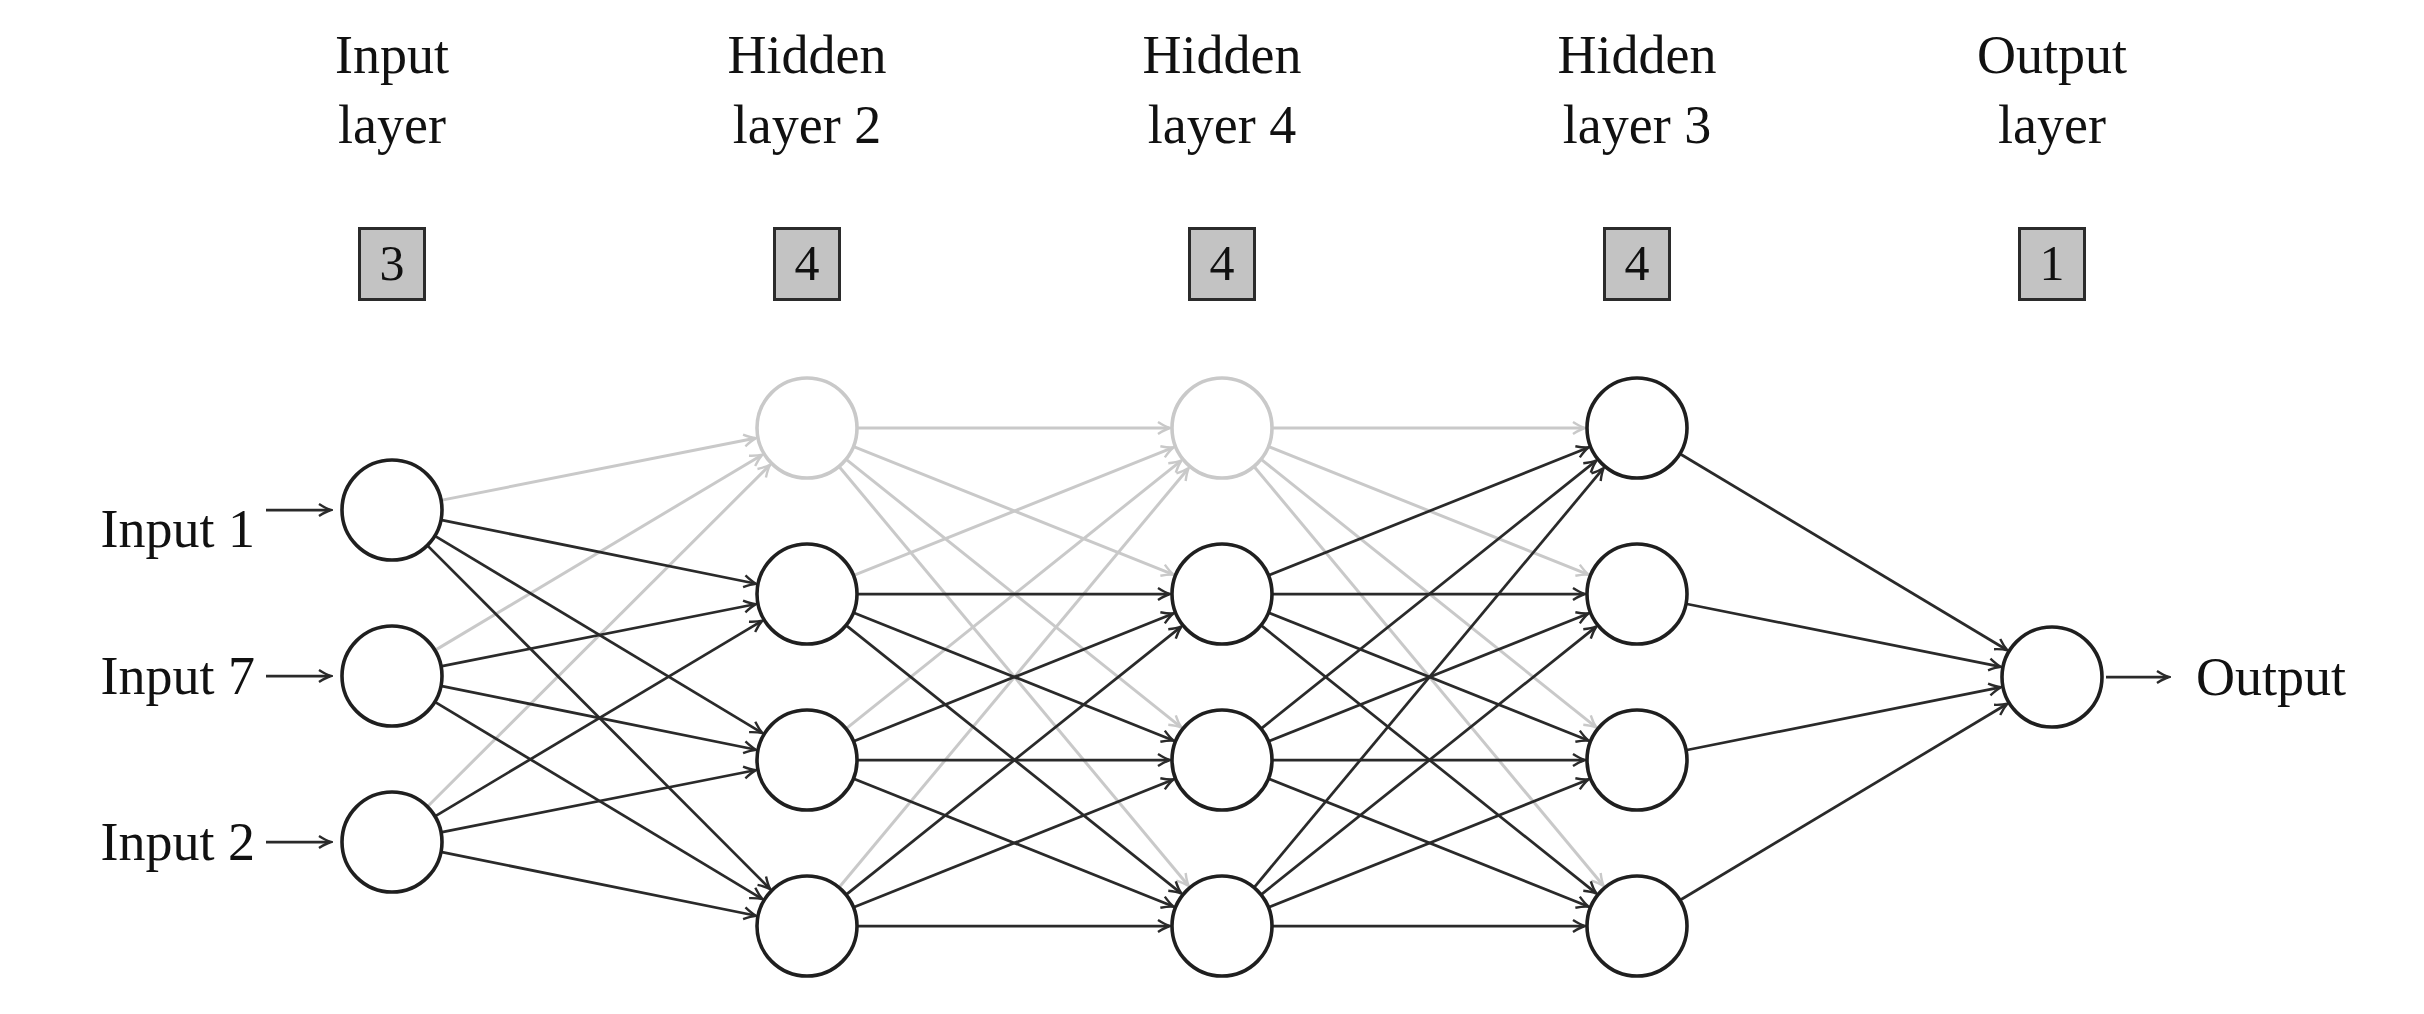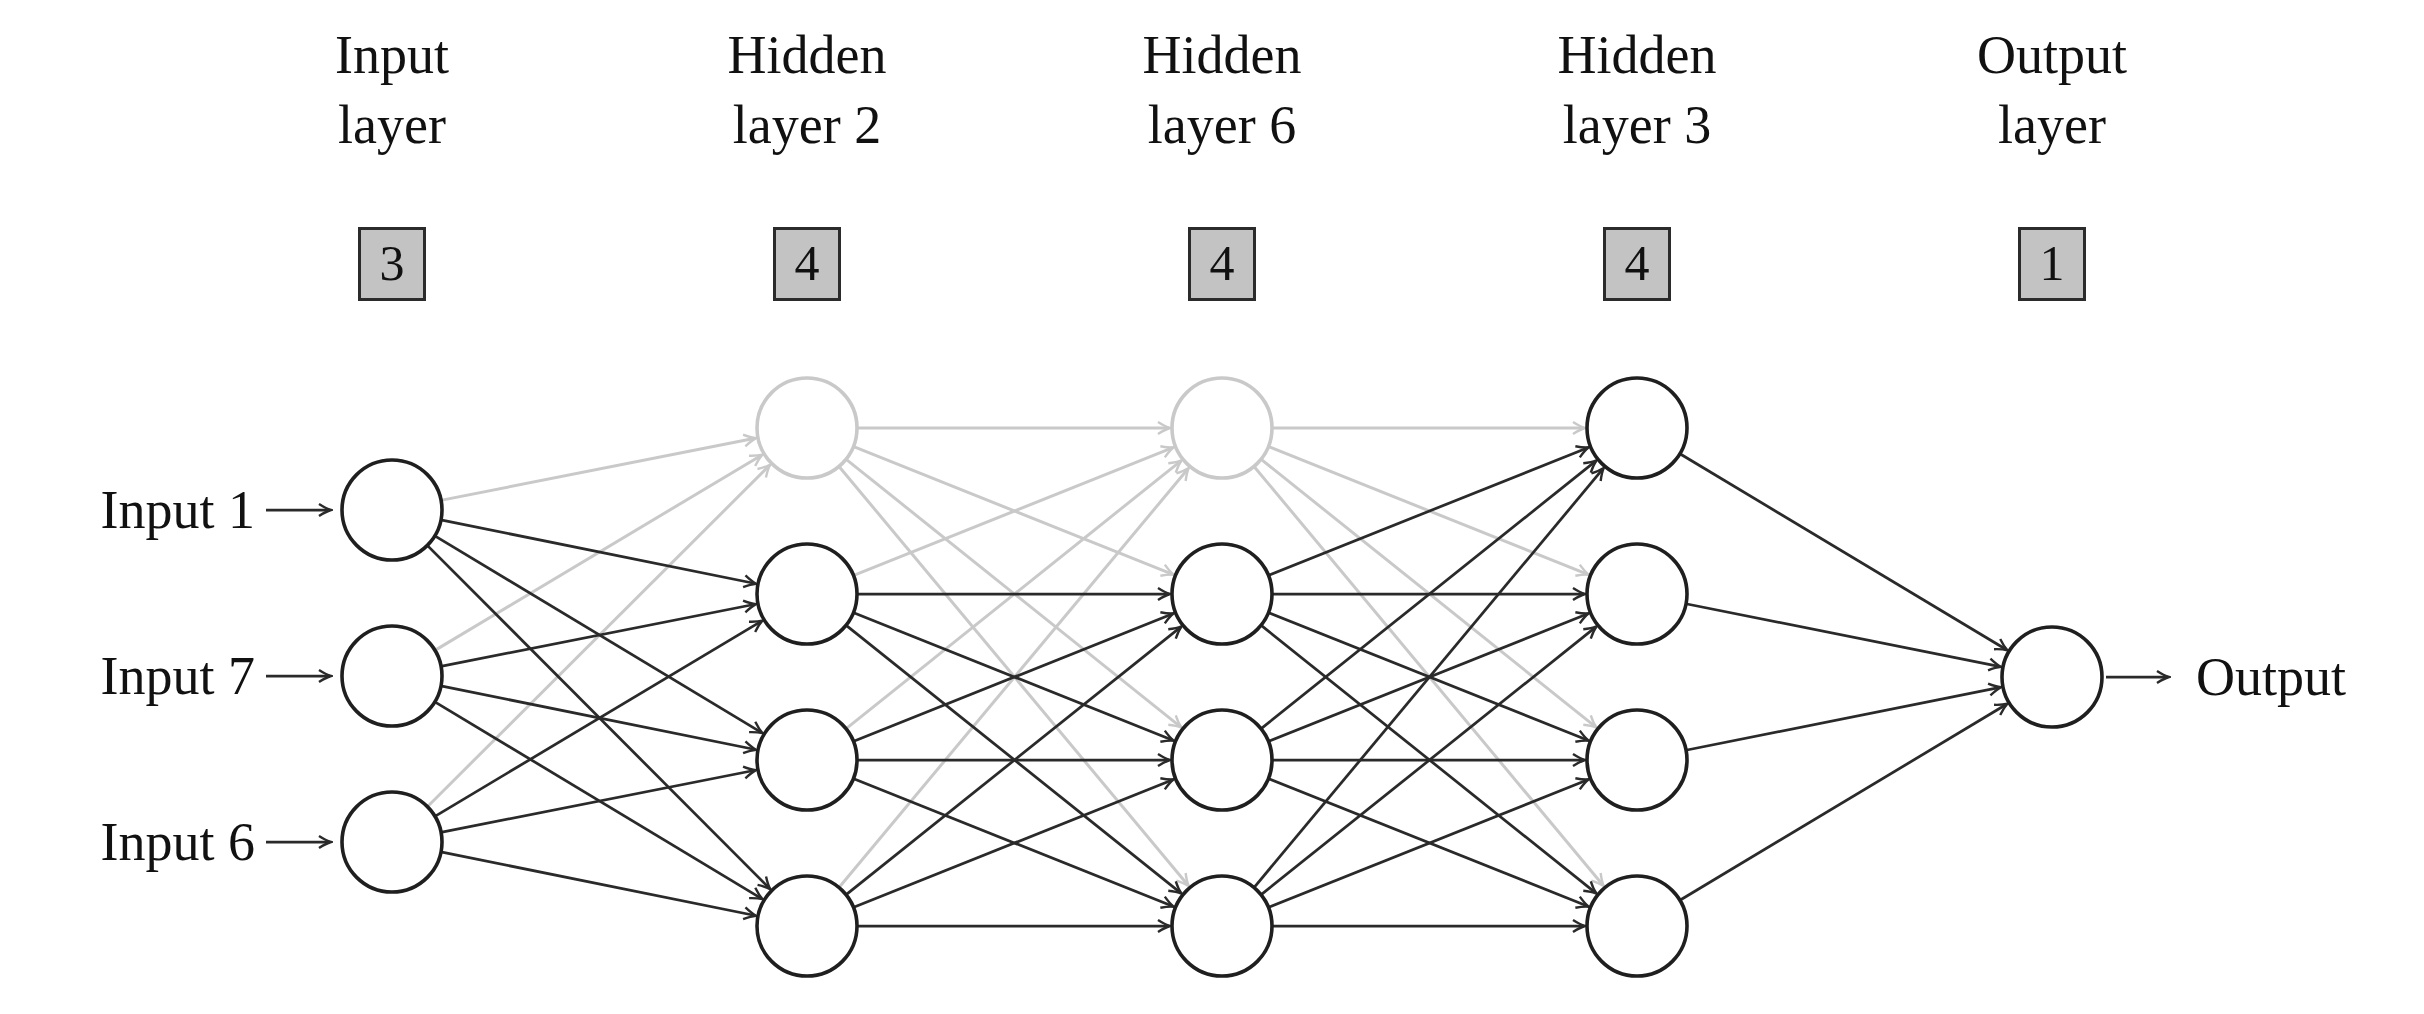--- a/index.html
+++ b/index.html
@@ -116,29 +116,29 @@
         <circle cx="1637" cy="428" r="50" fill="#ffffff" stroke="#1f1f1f" stroke-width="3.6"></circle>
         <circle cx="1637" cy="594" r="50" fill="#ffffff" stroke="#1f1f1f" stroke-width="3.6"></circle>
         <circle cx="1637" cy="760" r="50" fill="#ffffff" stroke="#1f1f1f" stroke-width="3.6"></circle>
         <circle cx="1637" cy="926" r="50" fill="#ffffff" stroke="#1f1f1f" stroke-width="3.6"></circle>
         <circle cx="2052" cy="677" r="50" fill="#ffffff" stroke="#1f1f1f" stroke-width="3.6"></circle>
       </g>
   </svg>
 
   <div class="hdr" style="left:242px"><span>Input</span><br><span>layer</span></div>
   <div class="hdr" style="left:657px"><span>Hidden</span><br><span>layer 2</span></div>
-  <div class="hdr" style="left:1072px"><span>Hidden</span><br><span>layer 6</span></div>
+  <div class="hdr" style="left:1072px"><span>Hidden</span><br><span>layer 4</span></div>
   <div class="hdr" style="left:1487px"><span>Hidden</span><br><span>layer 3</span></div>
   <div class="hdr" style="left:1902px"><span>Output</span><br><span>layer</span></div>
 
   <div class="badge" style="left:358px"><span>3</span></div>
   <div class="badge" style="left:773px"><span>4</span></div>
   <div class="badge" style="left:1188px"><span>4</span></div>
   <div class="badge" style="left:1603px"><span>4</span></div>
   <div class="badge" style="left:2018px"><span>1</span></div>
 
-  <div class="in-label" style="top:475px">Input 1</div>
+  <div class="in-label" style="top:494px">Input 1</div>
   <div class="in-label" style="top:641px">Input 7</div>
-  <div class="in-label" style="top:807px">Input 6</div>
+  <div class="in-label" style="top:807px">Input 2</div>
 
   <div class="out-label" style="top:642px">Output</div>
 
 </div>
 
 </body></html>

